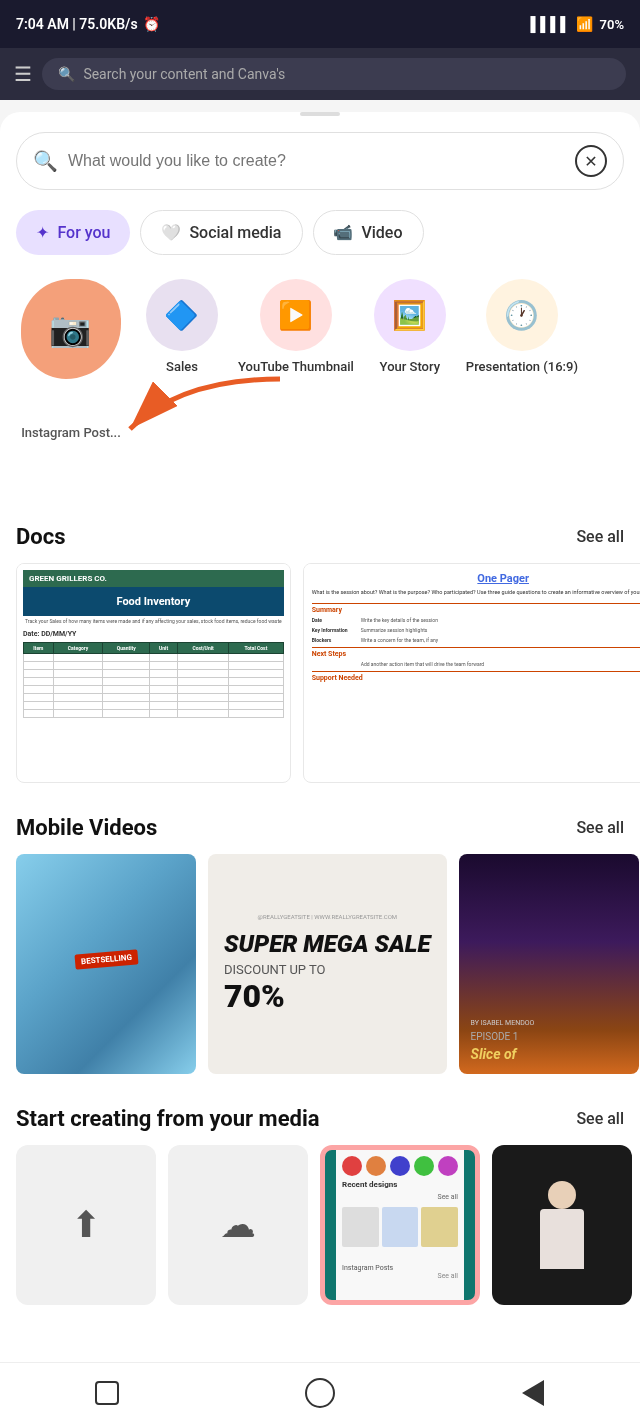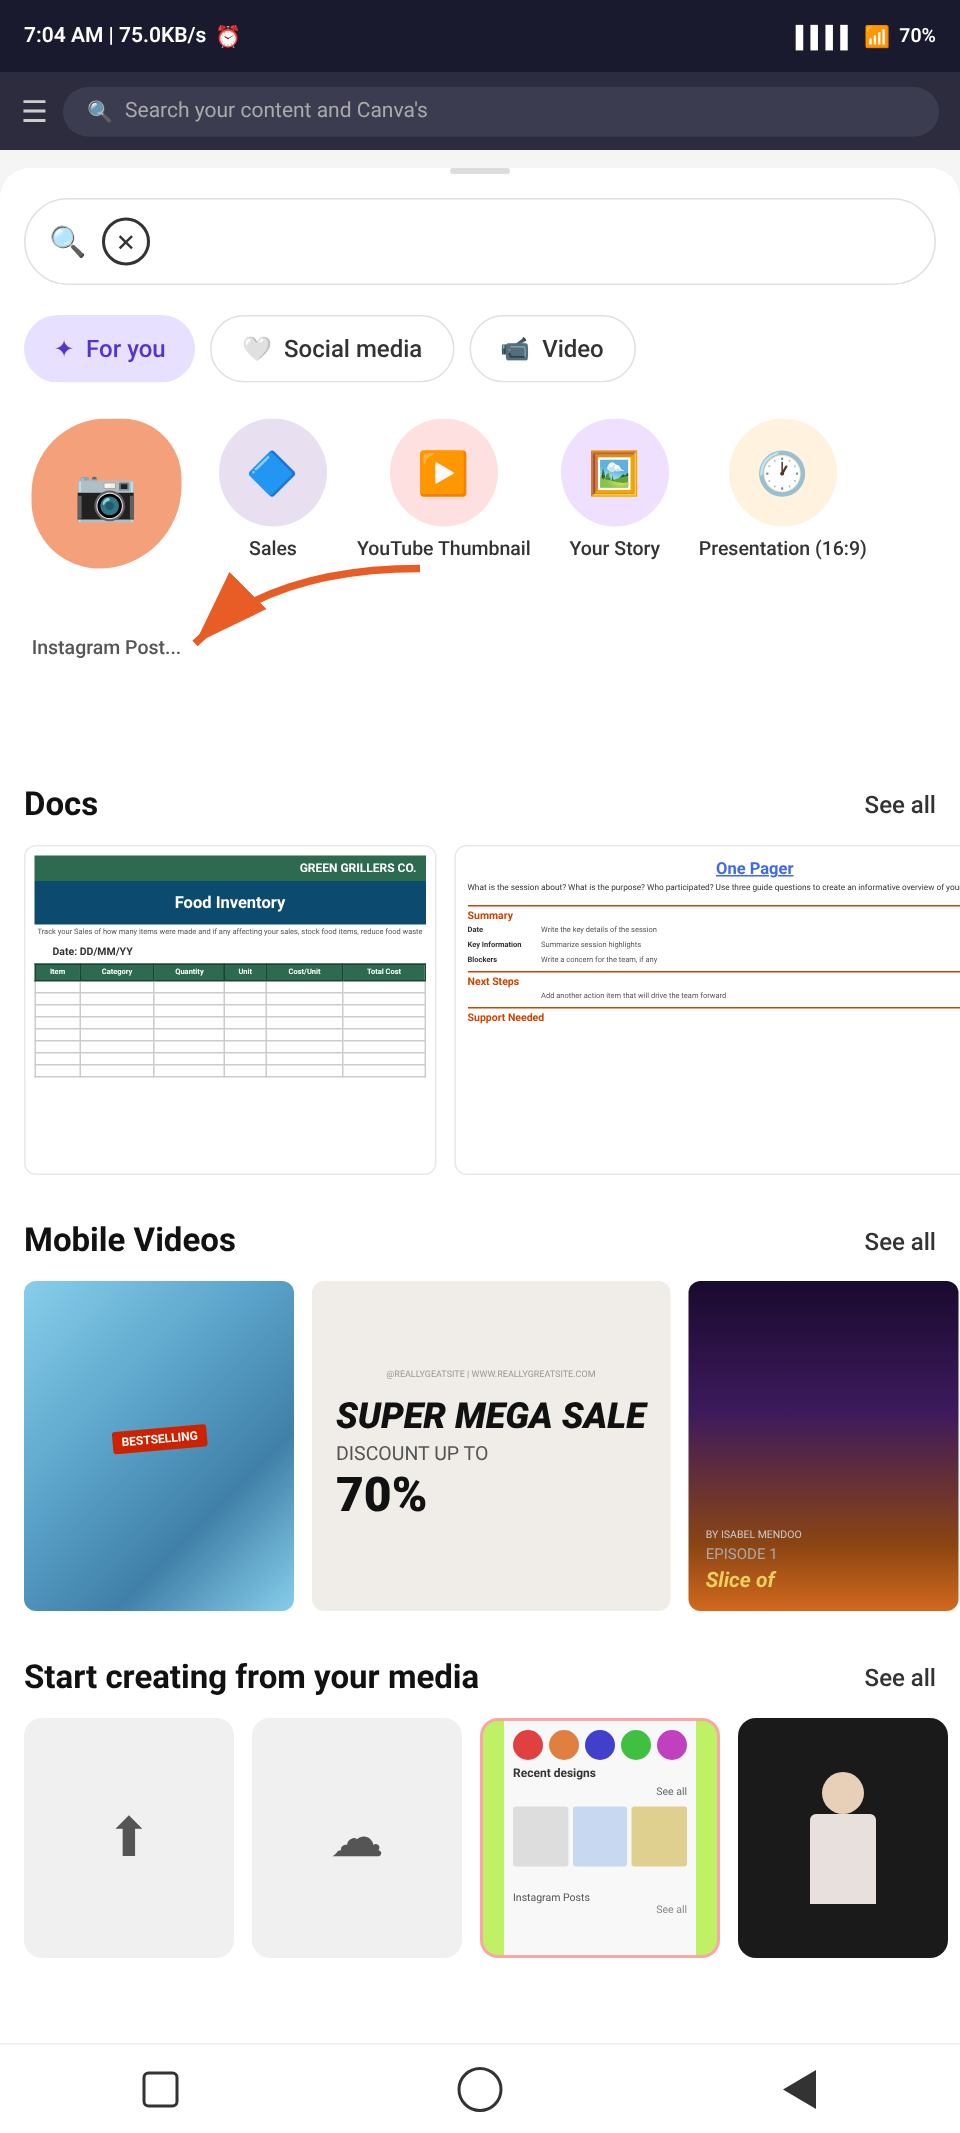--- a/index.html
+++ b/index.html
@@ -221,42 +221,41 @@
       background: white;
       font-size: 7px;
       padding: 6px;
     }
     .food-card-header {
       background: #2d6a4f;
       color: white;
       padding: 4px 6px;
       font-size: 8px;
       font-weight: bold;
-      text-align: right;
+      text-align: left;
     }
     .food-card-title {
       background: #0c4a6e;
       color: white;
       text-align: center;
       font-size: 11px;
       font-weight: bold;
       padding: 8px 4px;
     }
     .food-card-sub {
       font-size: 5px;
       color: #555;
       text-align: center;
       padding: 2px;
     }
     .food-card-date {
       font-size: 7px;
       font-weight: bold;
       color: #333;
       padding: 4px 0;
-      margin-left: 12px;
     }
     .food-table {
       width: 100%;
       border-collapse: collapse;
       font-size: 5px;
     }
     .food-table th {
       background: #2d6a4f;
       color: white;
       padding: 2px;
@@ -499,20 +498,21 @@
     <span>🔍</span>
     <span style="color:#aaa;font-size:14px;">Search your content and Canva's</span>
   </div>
 </div>
 
 <div class="main-sheet">
   <div class="sheet-handle"></div>
 
   <div class="search-bar">
     <span class="search-icon">🔍</span>
+    <input type="text" style="font-size: 16px; color: rgb(153, 153, 153);" placeholder="What would you like to create?">
     <div class="close-btn">✕</div>
   </div>
 
   <div class="category-pills">
     <div class="pill active">
       <span>✦</span>
       <span>For you</span>
     </div>
     <div class="pill normal">
       <span>🤍</span>
@@ -726,21 +726,21 @@
   <div class="media-grid">
 
     <div class="media-card media-upload">
       <div style="font-size:36px;color:#555;">⬆</div>
     </div>
 
     <div class="media-card media-upload">
       <div style="font-size:36px;color:#555;">☁</div>
     </div>
 
-    <div class="media-card" style="background:#bef264;border:2px solid #fca5a5;overflow:hidden;min-width:160px;">
+    <div class="media-card" style="background:#0f766e;border:5px solid #fca5a5;overflow:hidden;min-width:160px;">
       <div style="background:#f8f8f8;padding:6px;height:100%;display:flex;flex-direction:column;">
         <div style="display:flex;gap:4px;margin-bottom:4px;">
           <div style="width:20px;height:20px;border-radius:50%;background:#e04040;"></div>
           <div style="width:20px;height:20px;border-radius:50%;background:#e08040;"></div>
           <div style="width:20px;height:20px;border-radius:50%;background:#4040cc;"></div>
           <div style="width:20px;height:20px;border-radius:50%;background:#40c040;"></div>
           <div style="width:20px;height:20px;border-radius:50%;background:#c040c0;"></div>
         </div>
         <div style="font-size:8px;font-weight:bold;color:#333;margin-bottom:4px;">Recent designs</div>
         <div style="font-size:7px;color:#666;text-align:right;margin-bottom:6px;">See all</div>

